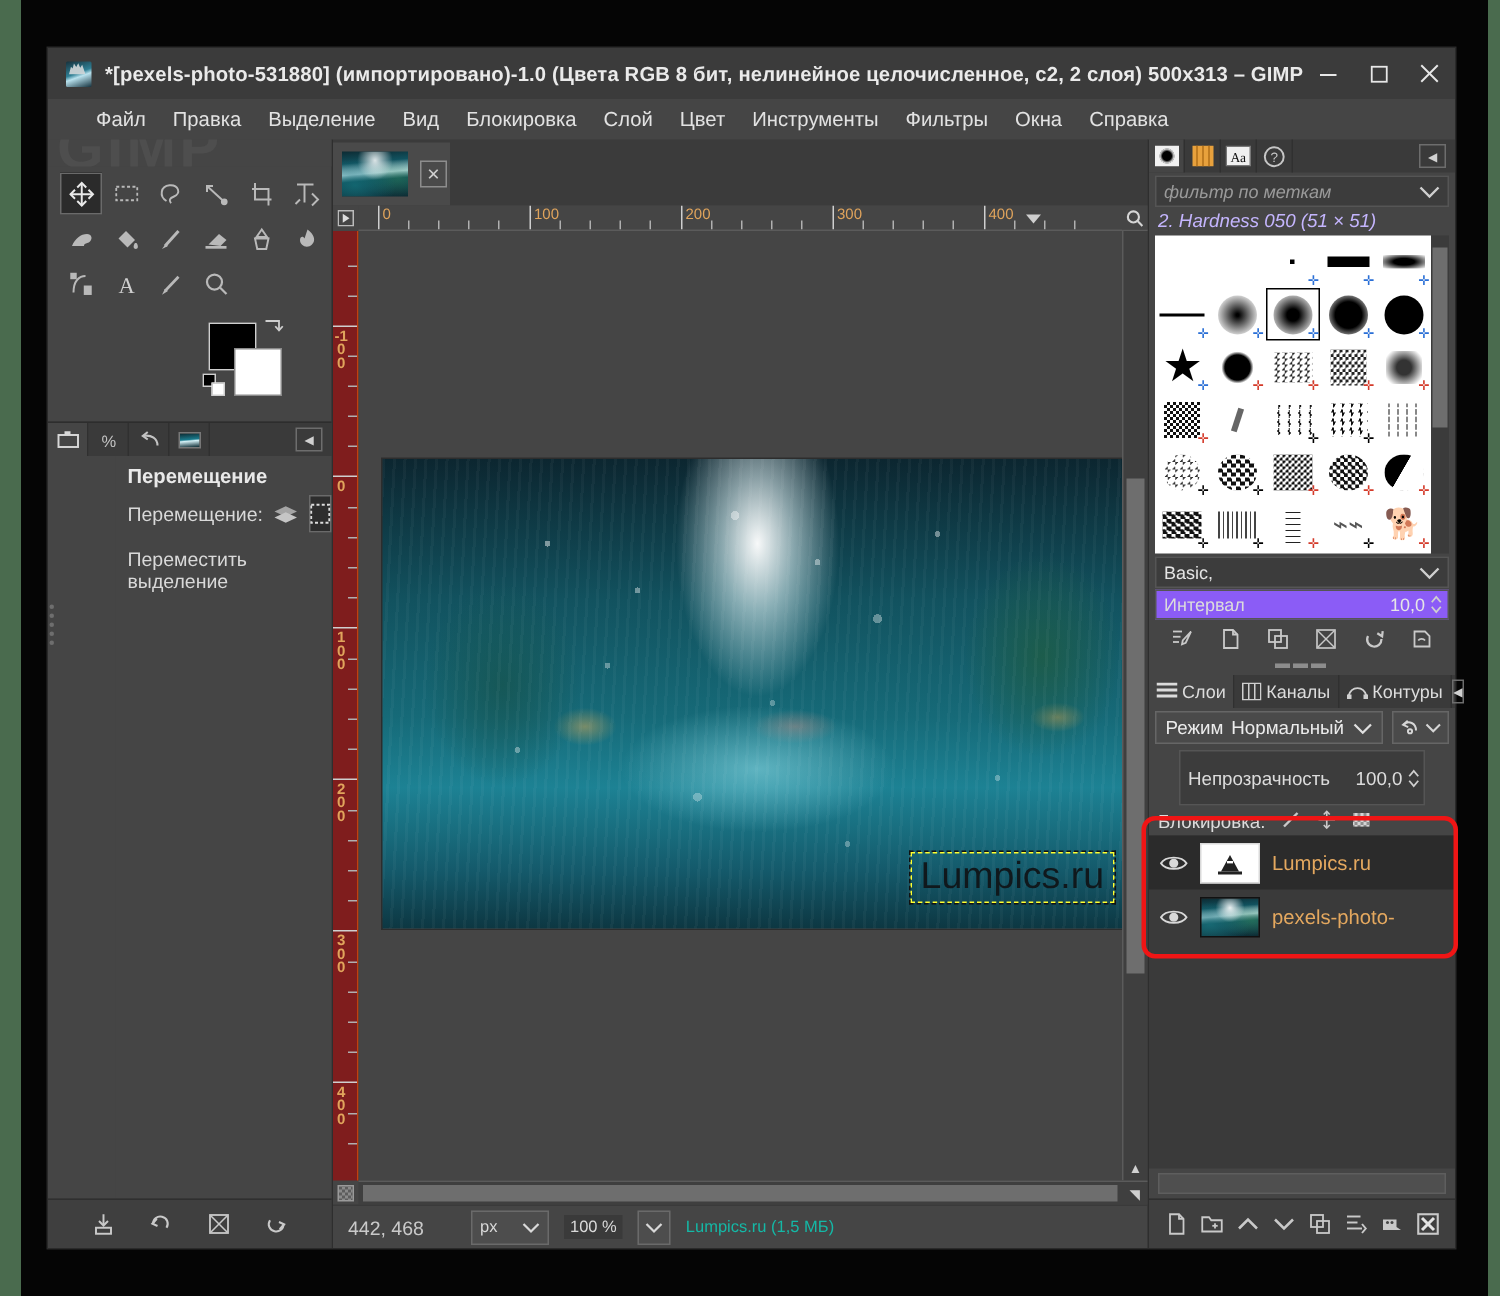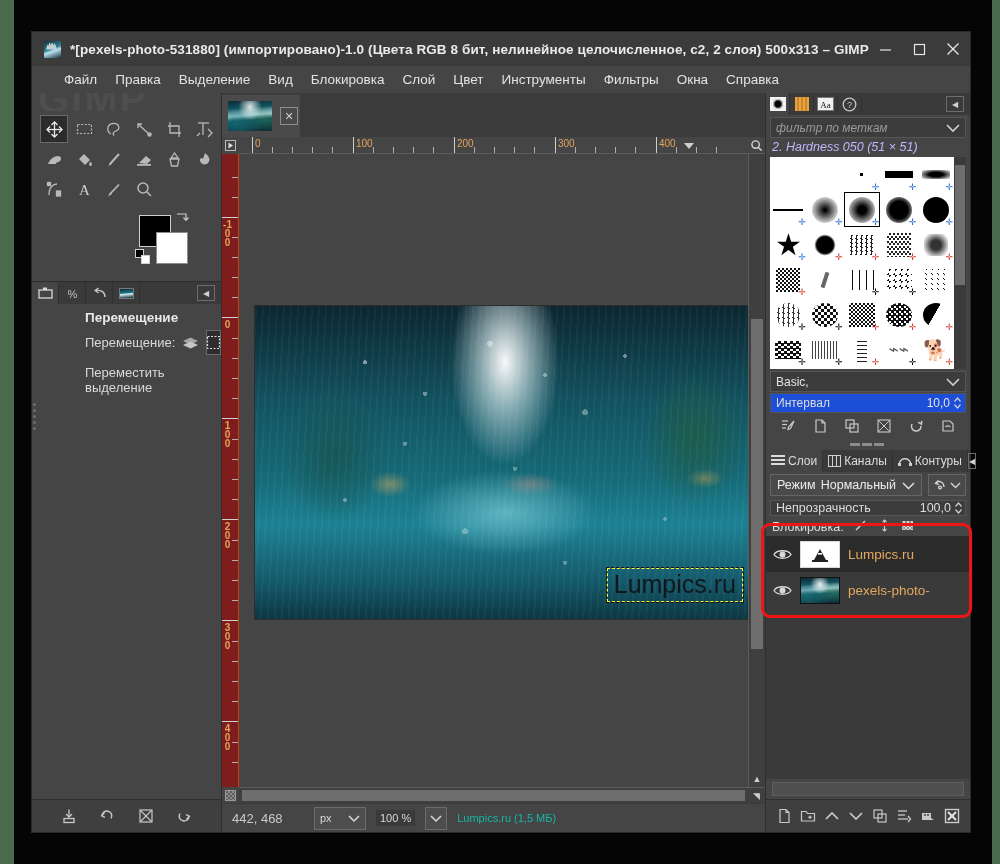--- a/index.html
+++ b/index.html
@@ -260,41 +260,41 @@
   .bcell .plus.b{ color:#2a6fd6; }
   .bcell .plus.r{ color:#d43a2a; }
   .bcell.selbrush{ box-shadow: inset 0 0 0 1px #000; }
   .bscroll{ width:12px;flex:0 0 12px;background:#3b3b3b; position:relative;}
   .bscroll .bt{ position:absolute; left:1px;right:1px; top:8px;height:120px;background:#6e6e6e;}
   .rowbtns{
     display:flex; align-items:center; justify-content:space-around; padding:3px 6px;
   }
   .rowbtns .ib{ color:#c9c9c9; width:22px;height:20px;display:flex;align-items:center;justify-content:center;}
   .spin{
-    height:20px;background:#1d4ed8;border:1px solid #555;margin:1px 4px 0 4px;display:flex;
+    height:20px;background:#8b5cf6;border:1px solid #555;margin:1px 4px 0 4px;display:flex;
     align-items:center;justify-content:space-between;padding:0 3px 0 5px;font-size:12px;color:#dcdcdc;
   }
   .spin .v{ font-size:12px;color:#e6e6e6;}
   .dragdots{ text-align:center;color:#8d8d8d;font-size:10px;letter-spacing:2px;height:11px;line-height:8px;}
   .lay-tabs{
     height:22px;flex:0 0 22px;background:#3a3a3a;display:flex;align-items:stretch;font-size:12px;color:#dcdcdc;
   }
   .lay-tab{ display:flex;align-items:center;gap:3px;padding:0 5px;border-right:1px solid #303030;}
   .lay-tab.sel{ background:#454545;justify-content:space-between; }
   .lay-row{ display:flex; align-items:flex-end; gap:6px; padding:2px 4px; }
   .modebox{
     flex:1 1 auto;height:22px;background:#4a4a4a;border:1px solid #666;display:flex;align-items:center;
     justify-content:space-between;padding:0 6px;font-size:12.5px;color:#ececec;gap:4px;
   }
   .modebtn{
     width:38px;height:22px;background:#4a4a4a;border:1px solid #666;display:flex;align-items:center;
     justify-content:center;gap:3px;color:#d6d6d6;
   }
   .opac{
-    margin:2px 4px;height:16px;background:#3c3c3c;border:1px solid #555;display:flex;align-items:center;
+    margin:2px 20px;height:37px;background:#3c3c3c;border:1px solid #555;display:flex;align-items:center;
     justify-content:space-between;padding:0 2px 0 5px;font-size:12.5px;color:#dcdcdc;
   }
   .lockrow{ display:flex;align-items:center;gap:10px;padding:1px 6px; font-size:12.5px;color:#dcdcdc;}
   .layerlist{ flex:1 1 auto; background:#3a3a3a; min-height:0; position:relative; }
   .layer{
     height:36px;display:flex;align-items:center;gap:8px;padding:0 6px;
   }
   .layer.sel{ background:#2b2b2b; }
   .eye{ width:20px;display:flex;align-items:center;justify-content:center;color:#d8d8d8;flex:0 0 20px;}
   .lthumb{ width:40px;height:27px;flex:0 0 40px;}

